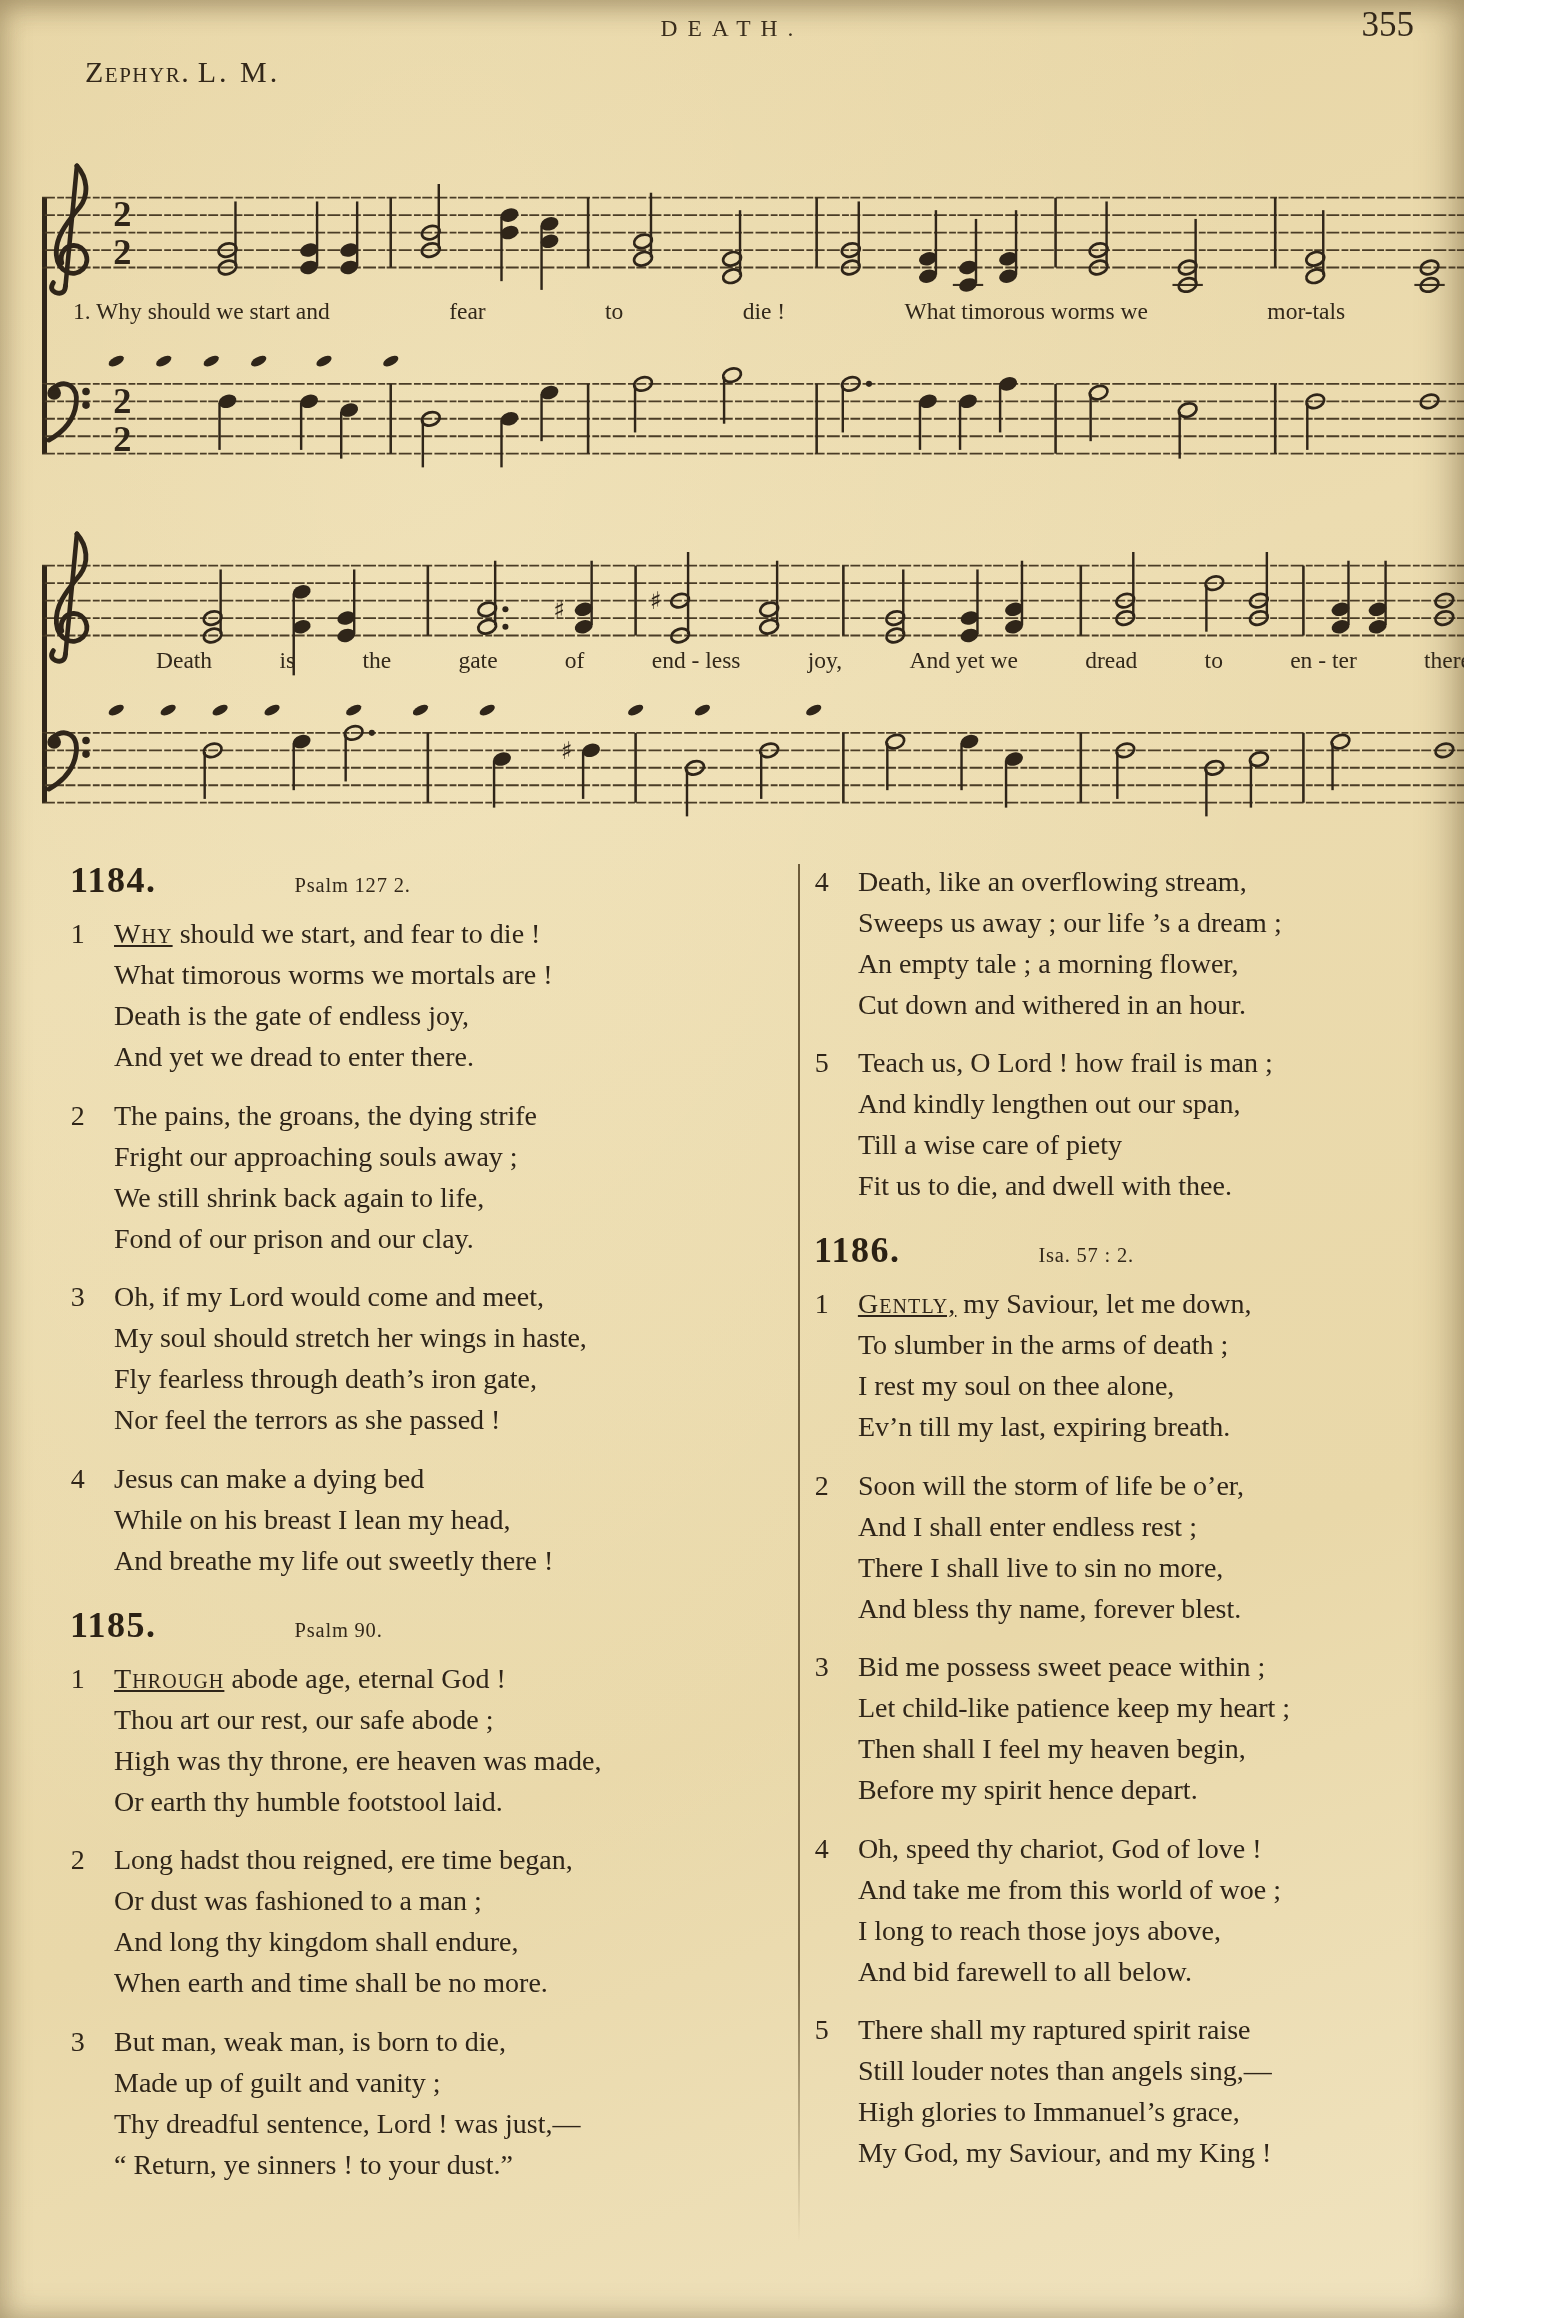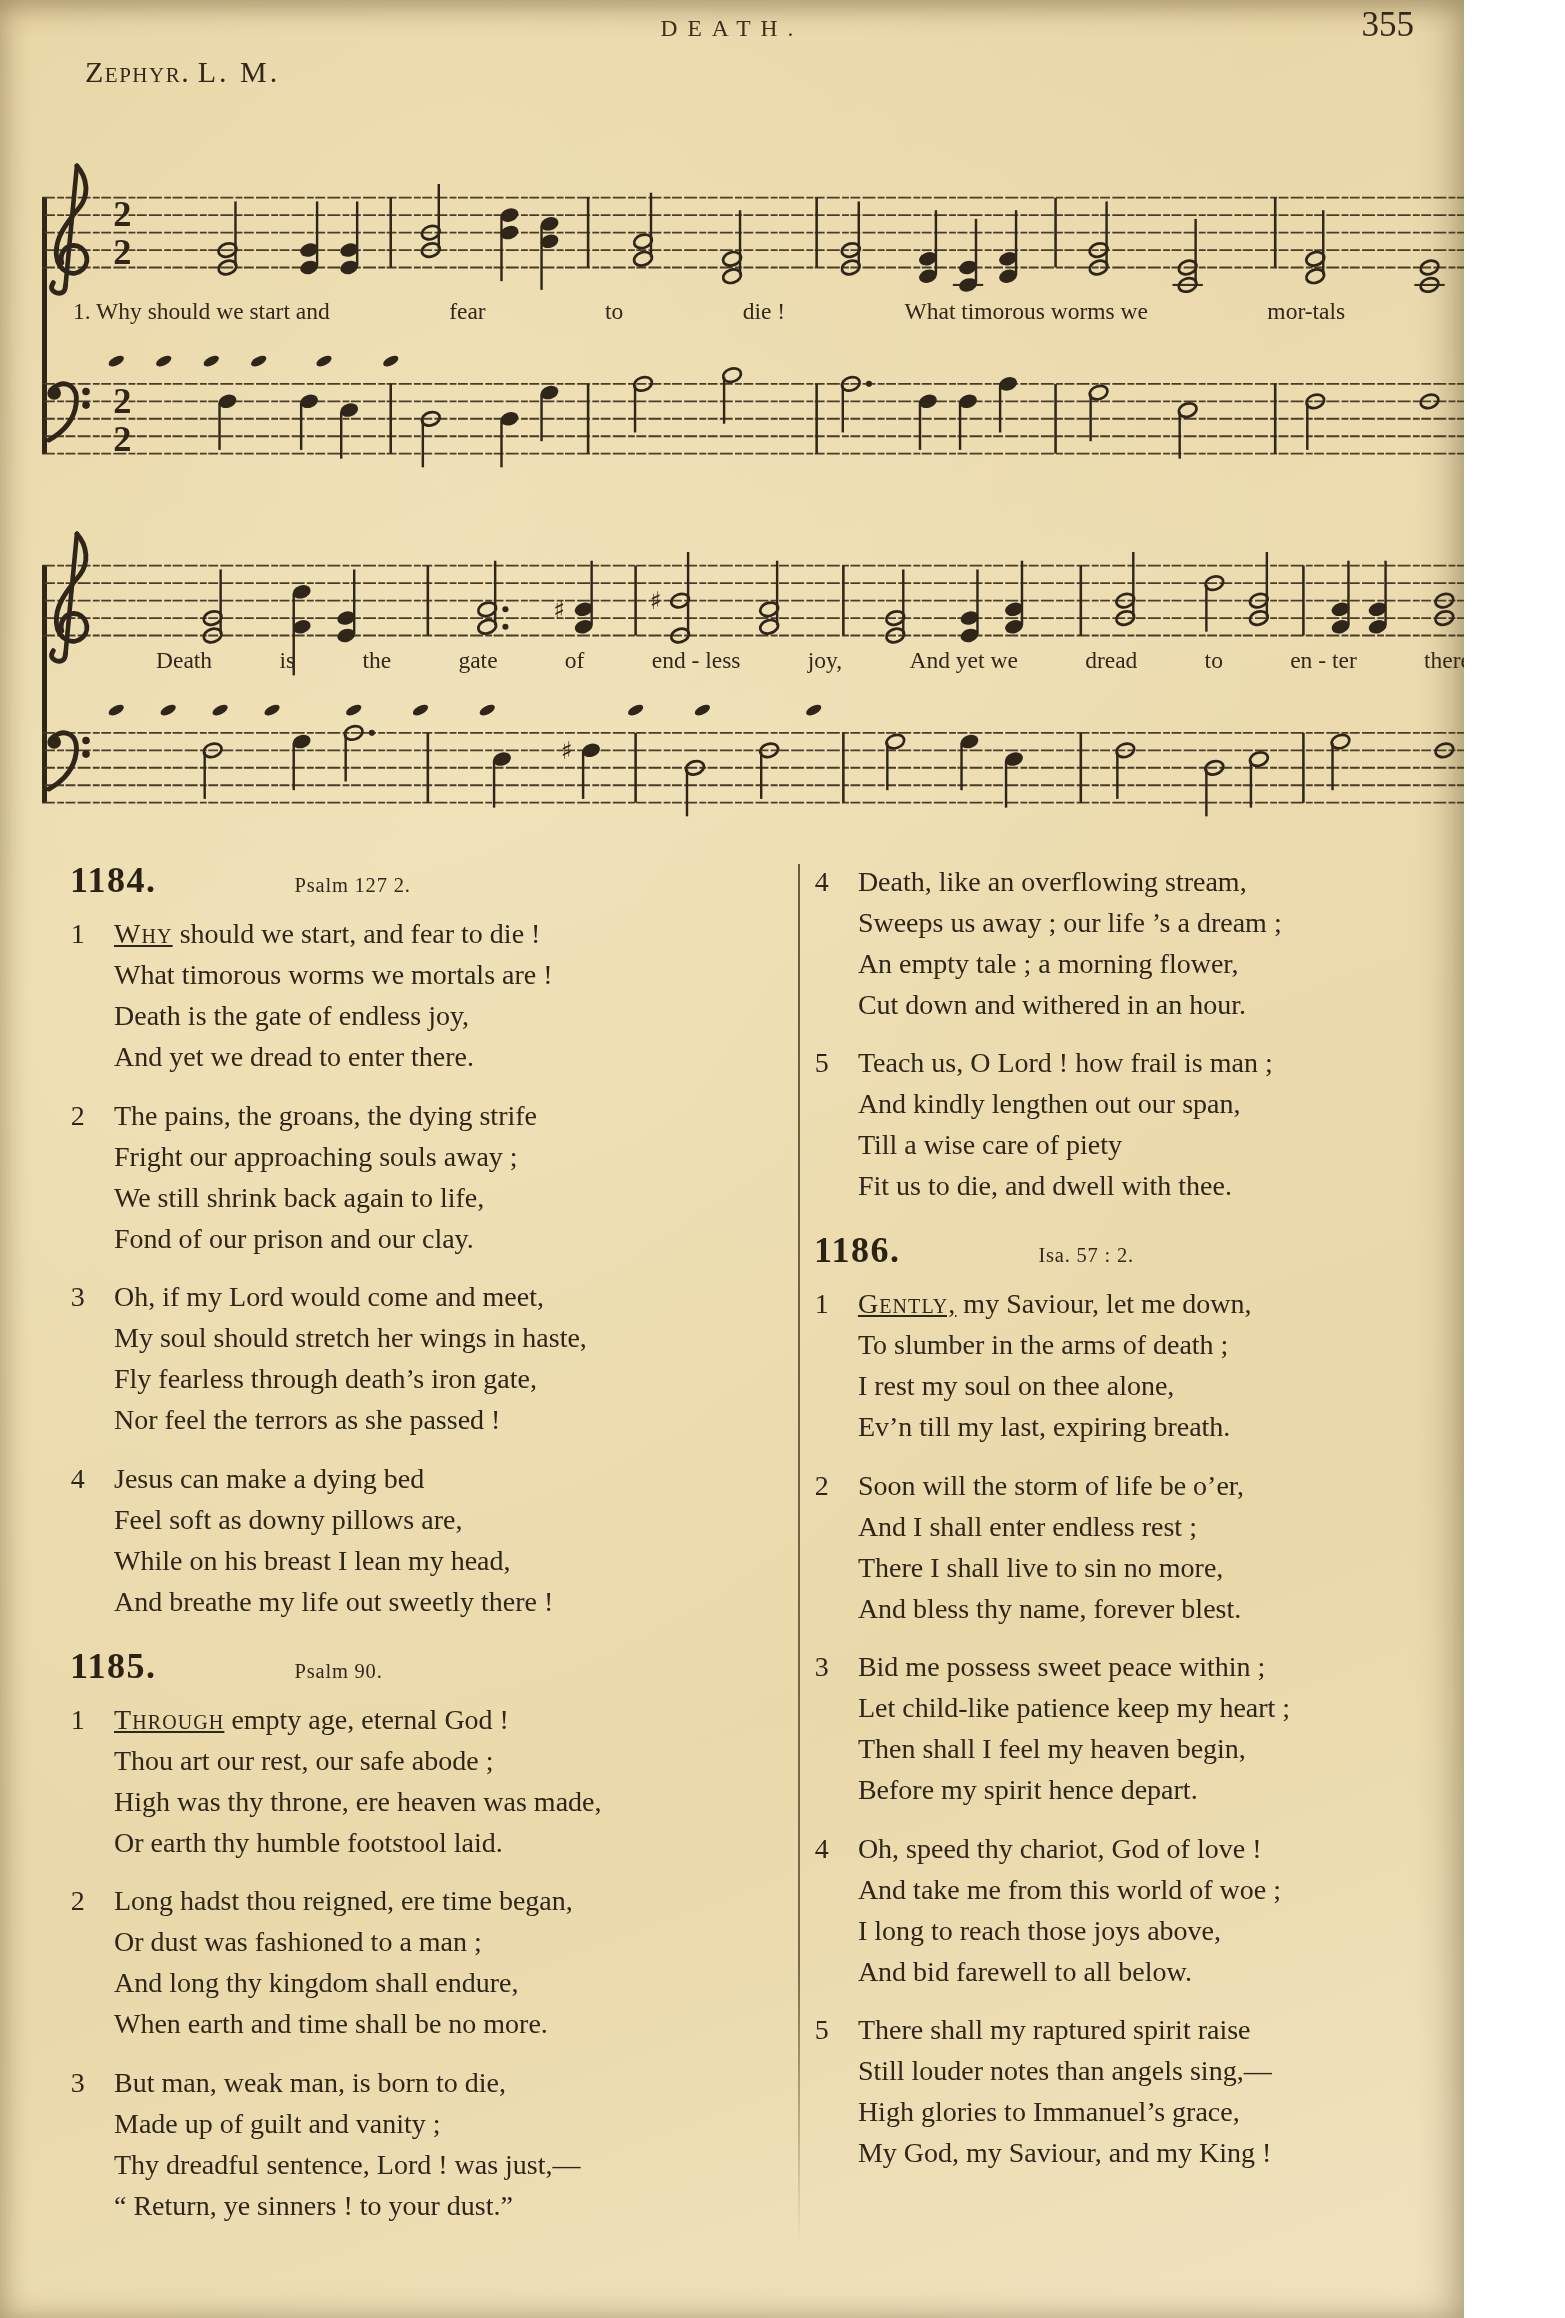--- a/index.html
+++ b/index.html
@@ -387,33 +387,32 @@
         <span class="vnum">3</span>
         <div class="vline">Oh, if my Lord would come and meet,</div>
         <div class="vline">My soul should stretch her wings in haste,</div>
         <div class="vline">Fly fearless through death’s iron gate,</div>
         <div class="vline">Nor feel the terrors as she passed !</div>
       </div>
 
       <div class="verse">
         <span class="vnum">4</span>
         <div class="vline">Jesus can make a dying bed</div>
-        <div class="vline">Feel soft as downy pillows are,</div>
         <div class="vline">While on his breast I lean my head,</div>
         <div class="vline">And breathe my life out sweetly there !</div>
       </div>
 
       <div class="hymn-head">
         <span class="hymn-num">1185.</span>
         <span class="hymn-ref">Psalm 90.</span>
       </div>
 
       <div class="verse">
         <span class="vnum">1</span>
-        <div class="vline"><span class="lead">Through</span><span> empty age, eternal God !</span></div>
+        <div class="vline"><span class="lead">Through</span><span> abode age, eternal God !</span></div>
         <div class="vline">Thou art our rest, our safe abode ;</div>
         <div class="vline">High was thy throne, ere heaven was made,</div>
         <div class="vline">Or earth thy humble footstool laid.</div>
       </div>
 
       <div class="verse">
         <span class="vnum">2</span>
         <div class="vline">Long hadst thou reigned, ere time began,</div>
         <div class="vline">Or dust was fashioned to a man ;</div>
         <div class="vline">And long thy kingdom shall endure,</div>

